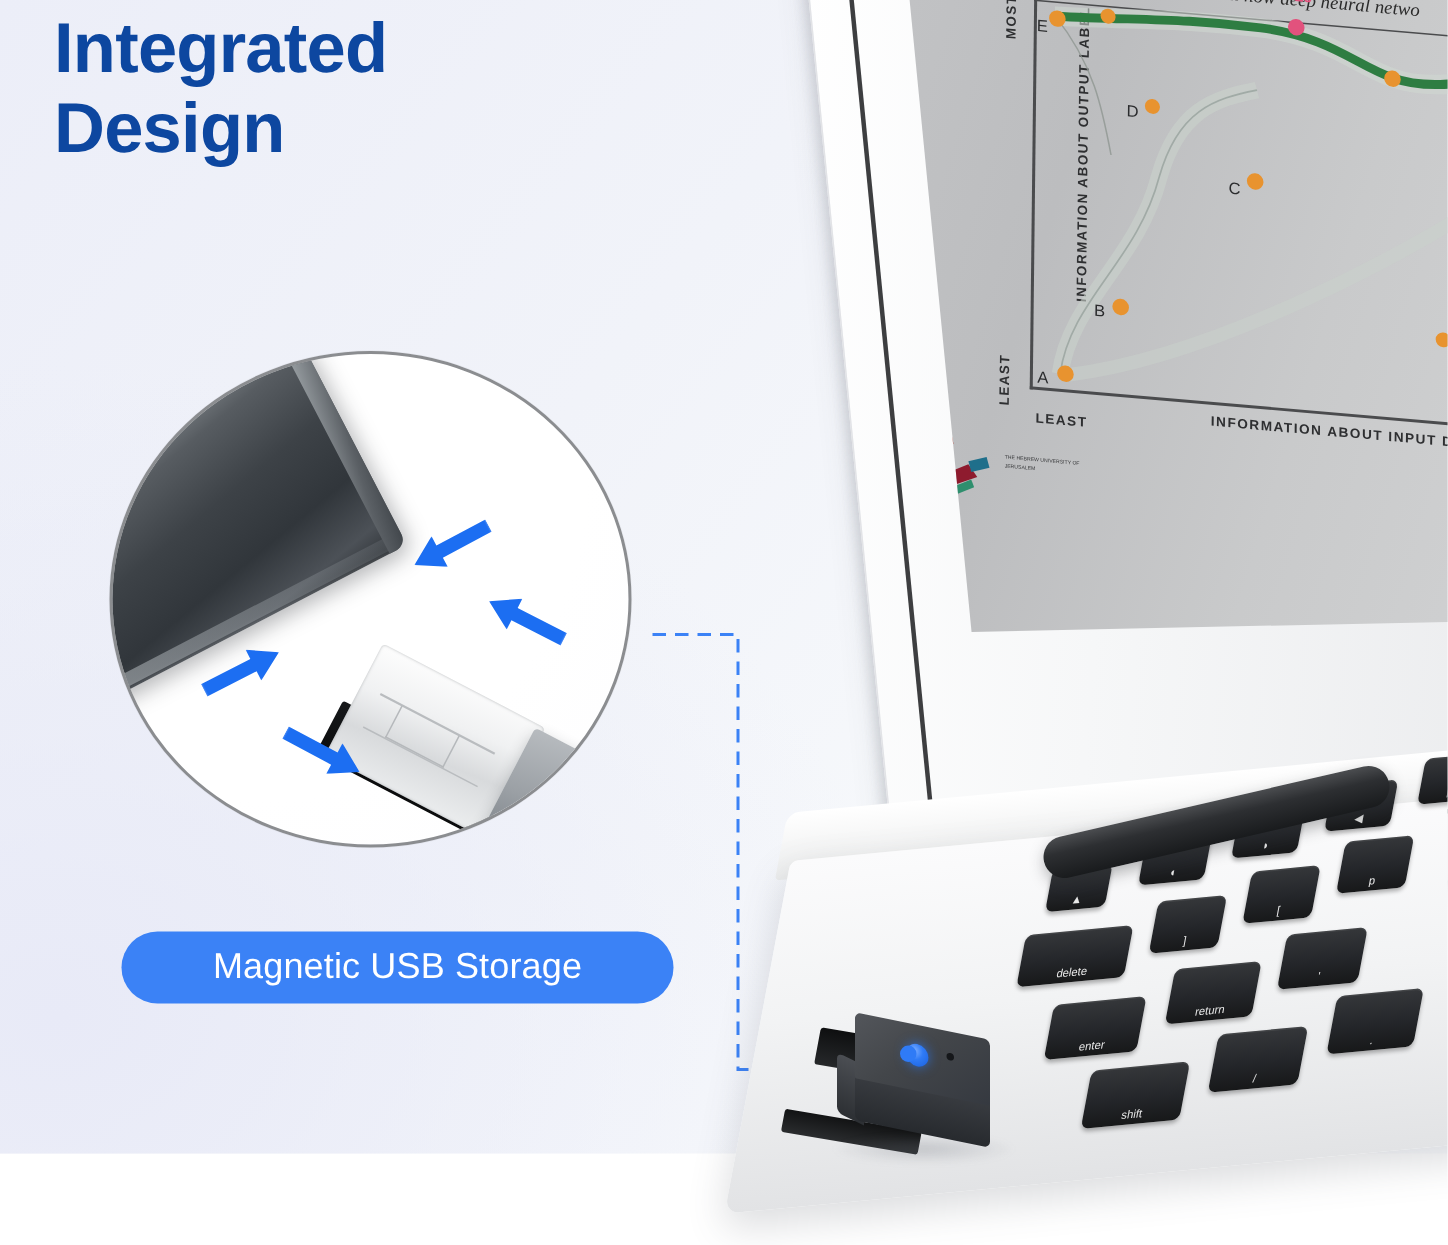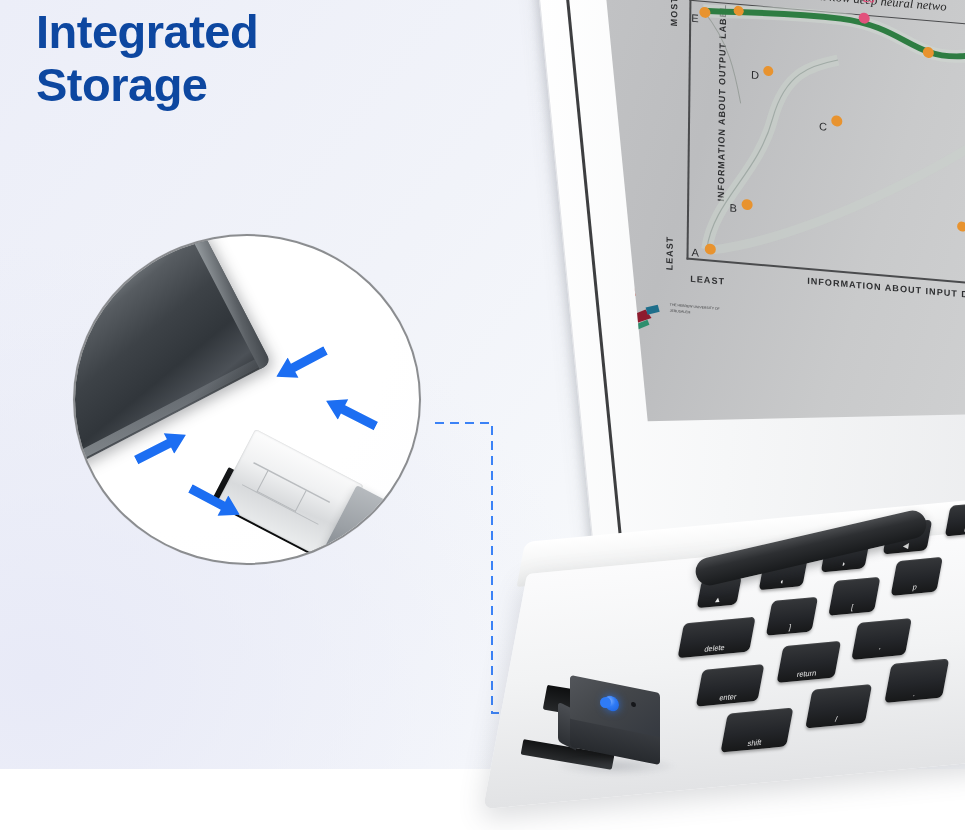--- a/index.html
+++ b/index.html
@@ -306,21 +306,21 @@
     background:#2f7bf6;
   }
 </style>
 </head>
 <body>
 
 <div id="stage">
 
   <div id="headline">
     <span>Integrated</span>
-    <span class="l2">Storage</span>
+    <span class="l2">Design</span>
   </div>
 
   <svg id="callout">
     <polyline points="435,423 492,423 492,713 600,713" fill="none" stroke="#3b82f6" stroke-width="2" stroke-dasharray="9 6"></polyline>
   </svg>
 
   <div id="magnifier">
     <div id="cap"></div>
 
     <div id="usbPlug">
@@ -338,20 +338,23 @@
         <i></i>
       </div>
     <div class="marrow" id="a3">
         <i></i>
       </div>
     <div class="marrow" id="a4">
         <i></i>
       </div>
   </div>
 
+  <div id="pill">
+    <span>Magnetic USB Storage</span>
+  </div>
 
   <div id="laptop">
 
     <div id="lid">
       <div id="screen">
         <div id="screenContent">
 
           <div id="hl4">New experiments reveal how deep neural netwo</div>
 
           <div id="chart">

